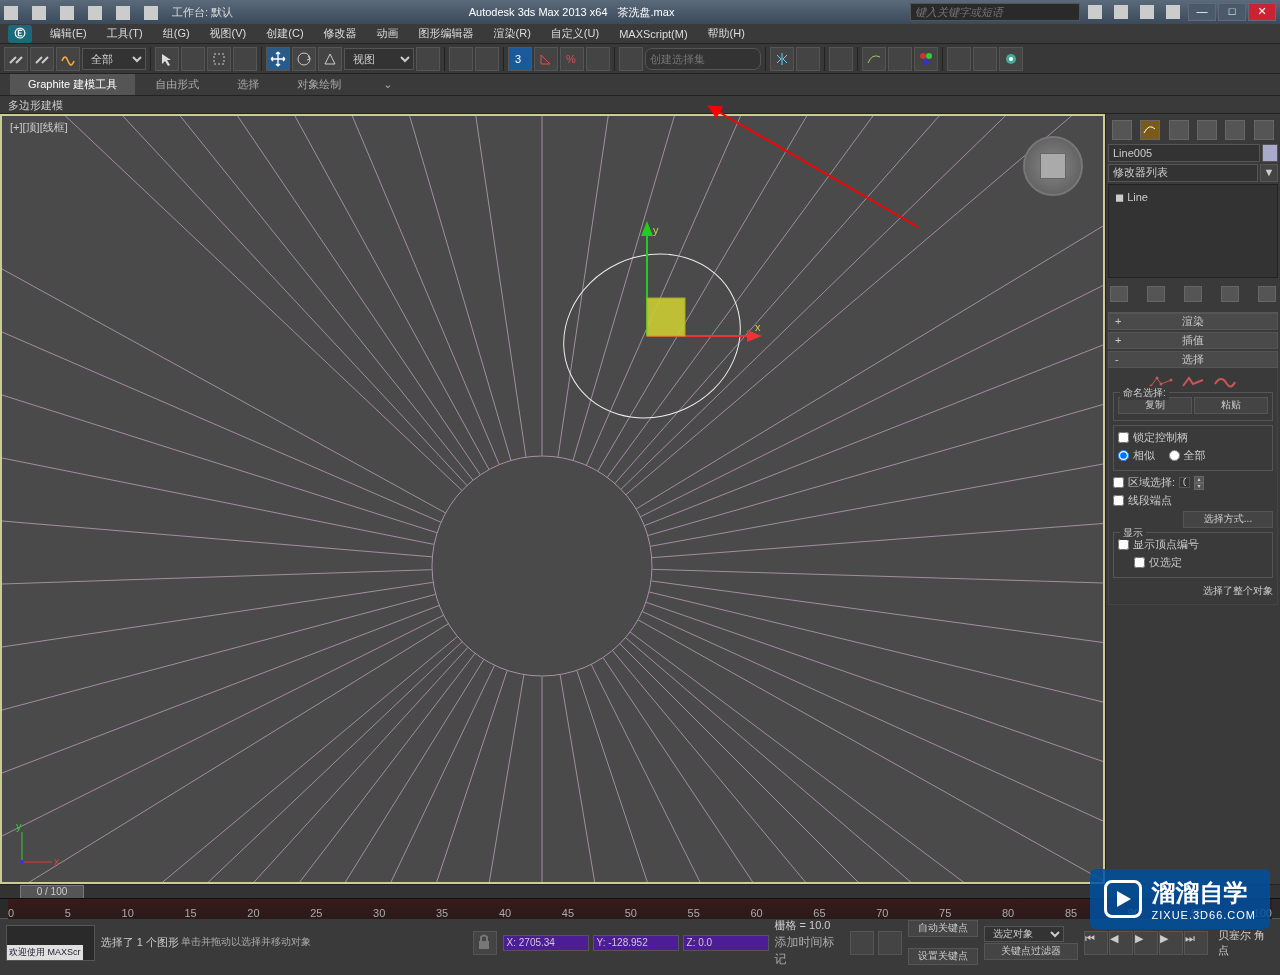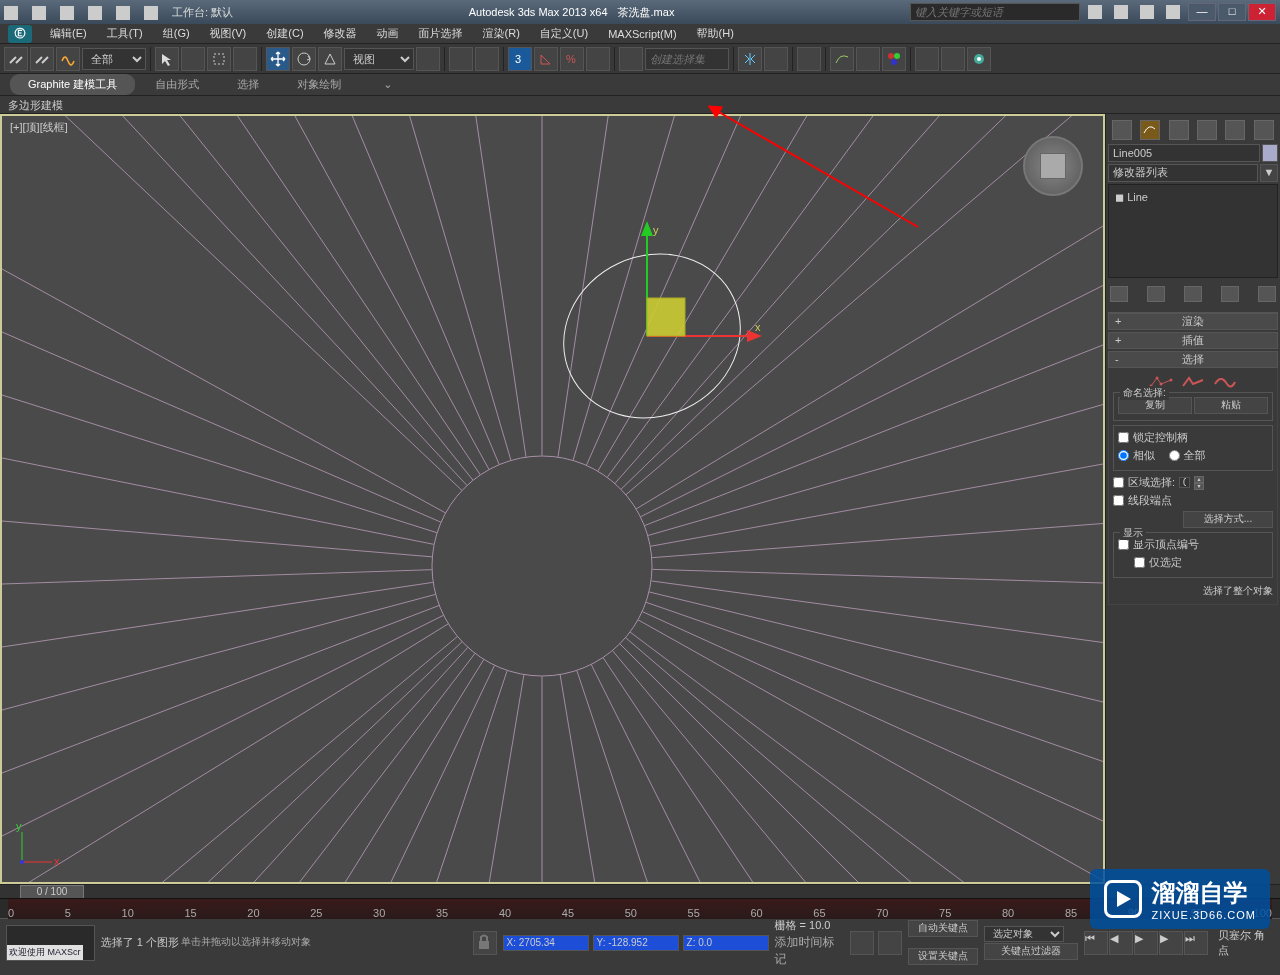--- a/index.html
+++ b/index.html
@@ -15,21 +15,21 @@
 .win-btn.close { background: #c23; }
 .menubar { height: 20px; background: #3a3a3a; display: flex; align-items: center; padding: 0 8px; border-bottom: 1px solid #222; }
 .app-logo { width: 24px; height: 18px; background: #1a6a7a; border-radius: 3px; margin-right: 8px; display:flex; align-items:center; justify-content:center; color:#fff; font-weight:bold; }
 .menu-item { padding: 2px 10px; color: #ddd; }
 .toolbar { height: 30px; background: #383838; display: flex; align-items: center; padding: 0 4px; border-bottom: 1px solid #222; gap: 2px; }
 .tool-btn { width: 24px; height: 24px; background: #444; border: 1px solid #555; display: flex; align-items: center; justify-content: center; }
 .tool-sep { width: 1px; height: 24px; background: #222; margin: 0 2px; }
 .tool-dropdown { height: 22px; background: #333; border: 1px solid #555; color: #ccc; padding: 0 4px; }
 .ribbontabs { height: 22px; background: #3a3a3a; display: flex; align-items: center; border-bottom: 1px solid #222; padding-left: 10px; gap: 2px; }
 .ribbtab { padding: 3px 18px; color: #aaa; }
-.ribbtab.active { background: #555; color: #fff; border-radius: 9px; }
+.ribbtab.active { background: #555; color: #fff; }
 .ribbonbar { height: 18px; background: #3a3a3a; color: #ccc; padding: 0 8px; border-bottom: 1px solid #222; line-height: 18px; }
 .workarea { display: flex; height: 770px; }
 .viewport { flex: 1; background: #4a4a4a; position: relative; border: 2px solid #cc9; }
 .viewport-label { position: absolute; top: 4px; left: 8px; color: #ccc; font-size: 11px; }
 .viewcube { position: absolute; top: 20px; right: 20px; width: 60px; height: 60px; border-radius: 50%; background: radial-gradient(#888, #555); border: 2px solid #777; display:flex; align-items:center; justify-content:center; }
 .viewcube-inner { width: 26px; height: 26px; background: #aaa; border:1px solid #666; }
 .axis-widget { position: absolute; bottom: 10px; left: 10px; width: 50px; height: 50px; }
 .red-arrow { position: absolute; top: 110px; right: 185px; width: 240px; height: 2px; background: red; transform: rotate(30deg); transform-origin: right center; }
 .red-arrow::before { content: ''; position: absolute; left: -10px; top: -6px; border: 7px solid transparent; border-right: 14px solid red; }
 .red-box { position: absolute; top: 85px; right: 95px; width: 85px; height: 28px; border: 3px solid red; }
@@ -62,21 +62,21 @@
 .small-btn { height: 17px; background: #444; border: 1px solid #555; color: #ccc; text-align: center; line-height: 14px; font-size: 10px; }
 .vertex-icons { display: flex; justify-content: center; gap: 8px; padding: 4px 0; }
 .vertex-icon-svg { width: 24px; height: 12px; }
 .timeline { height: 14px; background: #333; display: flex; align-items: center; border-top: 1px solid #222; position: relative; }
 .time-slider { position: absolute; left: 20px; top: 0; height: 14px; width: 64px; background: #555; border: 1px solid #777; text-align: center; line-height: 12px; font-size: 10px; }
 .timeline-track { height: 20px; background: #2a2a2a; position: relative; border-top:1px solid #111; }
 .timeline-marks { position: absolute; top: 0; left: 8px; right: 8px; height: 20px; display: flex; justify-content: space-between; color: #aaa; font-size: 9px; align-items: flex-end; background: linear-gradient(#3a1a1a, #2a1a1a); }
 .statusbar { height: 48px; background: #3a3a3a; border-top: 1px solid #555; display: flex; align-items: center; padding: 2px 6px; gap: 6px; }
 .status-left { width: 380px; display: flex; flex-direction: row; gap: 2px; }
 .status-coords { display: flex; gap: 4px; align-items: center; }
-.coord-box { width: 86px; height: 16px; background: #1d4ed8; border: 1px solid #555; color: #ccc; padding: 0 3px; font-size:10px; display:flex; align-items:center; }
+.coord-box { width: 86px; height: 16px; background: #4c1d95; border: 1px solid #555; color: #ccc; padding: 0 3px; font-size:10px; display:flex; align-items:center; }
 .status-mid { flex: 1; display: flex; align-items: center; gap: 4px; }
 .status-btn { width: 24px; height: 24px; background: #444; border: 1px solid #555; }
 .watermark { position: absolute; bottom: 46px; right: 10px; z-index: 100; display: flex; align-items: center; gap: 10px; background: rgba(0, 80, 160, 0.85); padding: 8px 14px; border-radius: 6px; }
 .watermark-logo { width: 38px; height: 38px; border: 3px solid #fff; border-radius: 8px; display: flex; align-items: center; justify-content: center; }
 .watermark-text { color: #fff; }
 .watermark-title { font-size: 24px; font-weight: bold; }
 .watermark-url { font-size: 11px; letter-spacing: 1px; }
 </style>
 </head>
 <body>
@@ -110,21 +110,21 @@
 
 <div class="menubar">
   <div class="app-logo">Ⓔ</div>
   <span class="menu-item">编辑(E)</span>
   <span class="menu-item">工具(T)</span>
   <span class="menu-item">组(G)</span>
   <span class="menu-item">视图(V)</span>
   <span class="menu-item">创建(C)</span>
   <span class="menu-item">修改器</span>
   <span class="menu-item">动画</span>
-  <span class="menu-item">面片选择</span>
+  <span class="menu-item">图形编辑器</span>
   <span class="menu-item">渲染(R)</span>
   <span class="menu-item">自定义(U)</span>
   <span class="menu-item">MAXScript(M)</span>
   <span class="menu-item">帮助(H)</span>
 </div>
 
 <div class="toolbar">
   <div class="tool-btn">
       <svg width="16" height="16">
         <path d="M2 12 L8 6 M8 12 L14 6" stroke="#ccc" fill="none" stroke-width="2"></path>
@@ -188,21 +188,21 @@
       </svg>
     </div>
   <div class="tool-btn">
       <svg width="16" height="16">
         <text x="2" y="12" fill="#c55" font-size="10">%</text>
       </svg>
     </div>
   <div class="tool-btn"></div>
   <div class="tool-sep"></div>
   <div class="tool-btn"></div>
-  <input class="tool-dropdown" style="width: 84px; font-style: italic;" placeholder="创建选择集">
+  <input class="tool-dropdown" style="width: 116px;  border-radius: 7px;" placeholder="创建选择集">
   <div class="tool-sep"></div>
   <div class="tool-btn">
       <svg width="16" height="16">
         <path d="M8 2 L8 14 M3 4 L7 8 L3 12 M13 4 L9 8 L13 12" stroke="#6cf" fill="none"></path>
       </svg>
     </div>
   <div class="tool-btn"></div>
   <div class="tool-sep"></div>
   <div class="tool-btn"></div>
   <div class="tool-sep"></div>

